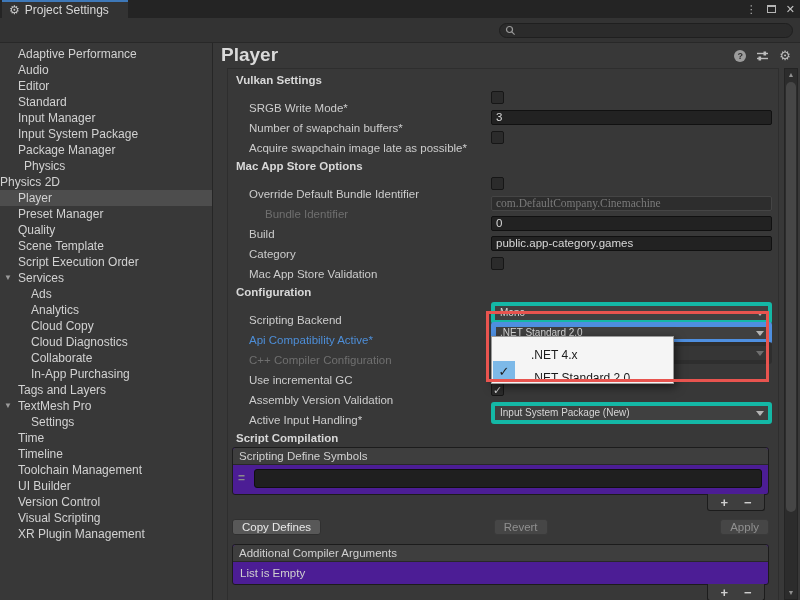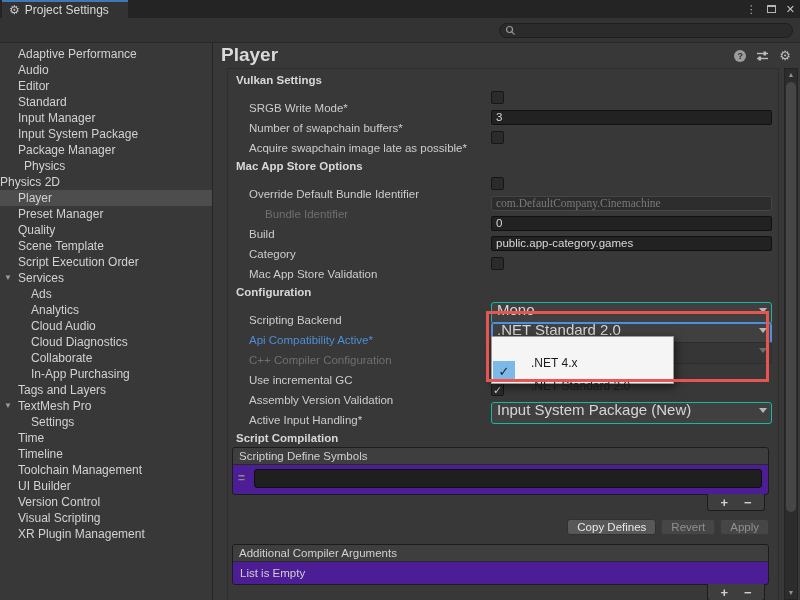--- a/index.html
+++ b/index.html
@@ -50,21 +50,21 @@
   .lab{position:absolute;left:21px;top:14px;font-size:11.5px;color:#cccccc;white-space:nowrap;}
   .lab.dis{color:#6f6f6f;}
   .lab.blue{color:#4d8ed8;}
   .checkbox{position:absolute;left:263px;top:3px;width:13px;height:13px;background:#2b2b2b;
     border:1px solid #161616;border-radius:2px;color:#d8d8d8;font-size:11px;line-height:12px;text-align:center;}
   .tf{position:absolute;left:263px;top:2px;width:281px;height:15px;background:#222222;
     border:1px solid #111111;border-radius:2px;font-size:11.5px;color:#d8d8d8;line-height:13px;
     padding-left:4px;white-space:nowrap;overflow:hidden;}
   .tf.dis{background:#2d2d2d;border-color:#454545;color:#7a7a7a;font-family:Liberation Serif, serif;}
   .dd{position:absolute;left:263px;top:2px;width:281px;height:22px;background:#404040;
-    border:1px solid #14b8a6;border-radius:3px;font-size:15px;color:#d6d6d6;line-height:14px;
+    border:4px solid #14b8a6;border-radius:3px;font-size:10px;color:#d6d6d6;line-height:14px;
     padding-left:5px;white-space:nowrap;}
   .dd.focus{border-color:#4e8fe0;box-shadow:inset 0 0 0 1px #4e8fe0;}
   .dd.dis{background:#363636;border-color:#2e2e2e;}
   .ddarrow{position:absolute;right:4px;top:5px;width:0;height:0;
     border-left:4px solid transparent;border-right:4px solid transparent;border-top:5px solid #b5b5b5;}
   .dd.dis .ddarrow{border-top-color:#6e6e6e;}
 
   
   .list-box{margin-left:4px;margin-top:1px;width:537px;border:1px solid #1c1c1c;border-radius:3px;
     background:#4c1d95;position:relative;}
@@ -73,38 +73,38 @@
   .list-body{height:29px;position:relative;}
   .drag-handle{position:absolute;left:5px;top:7px;color:#8a8a8a;font-size:12px;font-weight:bold;line-height:1;}
   .list-input{position:absolute;left:21px;top:4px;right:6px;height:19px;background:#1f1f1f;
     border:1px solid #0f0f0f;border-radius:3px;}
   .list-footer{position:absolute;right:3px;bottom:-17px;width:58px;height:17px;background:#3e3e3e;
     border:1px solid #1c1c1c;border-top:none;border-radius:0 0 3px 3px;
     display:flex;align-items:center;justify-content:center;gap:16px;}
   .pm{color:#cfcfcf;font-size:13px;line-height:13px;font-weight:bold;}
   .empty-row{height:22px;line-height:22px;padding-left:7px;font-size:11.5px;color:#cfcfcf;}
 
-  .btn-row{margin-top:24px;margin-left:4px;width:537px;display:flex;justify-content:flex-end;gap:5px;}
+  .btn-row{margin-top:24px;margin-left:4px;width:537px;display:flex;justify-content:space-between;gap:5px;}
   .ubtn{height:16px;font-size:11.5px;font-family:inherit;background:#585858;color:#e8e8e8;
     border:1px solid #303030;border-radius:3px;padding:0 9px;line-height:13px;}
   .ubtn.dis{background:#464646;color:#909090;border-color:#3a3a3a;}
   .args{margin-top:9px;}
 
   
   .vscroll{position:absolute;right:2px;top:25px;bottom:0;width:14px;background:#2c2c2c;
     border:1px solid #242424;}
   .sb-up{position:absolute;top:1px;left:0;right:0;text-align:center;font-size:7px;color:#8f8f8f;height:10px;line-height:10px;}
   .sb-dn{position:absolute;bottom:1px;left:0;right:0;text-align:center;font-size:7px;color:#8f8f8f;height:10px;line-height:10px;}
   .sb-thumb{position:absolute;left:1px;right:1px;top:13px;height:430px;background:#464646;border-radius:6px;}
 
   
   .api-popup{position:absolute;left:491px;top:336px;width:183px;height:48px;background:#f5f5f5;
     border:1px solid #9a9a9a;box-shadow:2px 3px 9px rgba(0,0,0,.55);z-index:15;}
   .pop-row{height:23px;position:relative;line-height:23px;}
-  .pop-label{position:absolute;left:39px;top:15px;font-size:12px;color:#1a1a1a;white-space:nowrap;}
+  .pop-label{position:absolute;left:39px;top:7px;font-size:12px;color:#1a1a1a;white-space:nowrap;}
   .pop-sq{position:absolute;left:1px;top:1px;bottom:1px;width:22px;background:#7db9e8;
     text-align:center;color:#1e1e1e;font-size:13px;line-height:21px;}
   .red-box{position:absolute;left:486px;top:311px;width:283px;height:71px;
     border:3px solid #e8544f;z-index:20;pointer-events:none;}
 </style>
 </head>
 <body>
 
 <div class="window">
 
@@ -143,21 +143,21 @@
         <div class="side-item" style="padding-left: 24px;"><span>Physics</span></div>
         <div class="side-item" style="padding-left: 0;"><span>Physics 2D</span></div>
         <div class="side-item selected" style="padding-left: 18px;"><span>Player</span></div>
         <div class="side-item" style="padding-left: 18px;"><span>Preset Manager</span></div>
         <div class="side-item" style="padding-left: 18px;"><span>Quality</span></div>
         <div class="side-item" style="padding-left: 18px;"><span>Scene Template</span></div>
         <div class="side-item" style="padding-left: 18px;"><span>Script Execution Order</span></div>
         <div class="side-item" style="padding-left: 18px;"><span class="fold">▼</span><span>Services</span></div>
         <div class="side-item" style="padding-left: 31px;"><span>Ads</span></div>
         <div class="side-item" style="padding-left: 31px;"><span>Analytics</span></div>
-        <div class="side-item" style="padding-left: 31px;"><span>Cloud Audio</span></div>
+        <div class="side-item" style="padding-left: 31px;"><span>Cloud Copy</span></div>
         <div class="side-item" style="padding-left: 31px;"><span>Cloud Diagnostics</span></div>
         <div class="side-item" style="padding-left: 31px;"><span>Collaborate</span></div>
         <div class="side-item" style="padding-left: 31px;"><span>In-App Purchasing</span></div>
         <div class="side-item" style="padding-left: 18px;"><span>Tags and Layers</span></div>
         <div class="side-item" style="padding-left: 18px;"><span class="fold">▼</span><span>TextMesh Pro</span></div>
         <div class="side-item" style="padding-left: 31px;"><span>Settings</span></div>
         <div class="side-item" style="padding-left: 18px;"><span>Time</span></div>
         <div class="side-item" style="padding-left: 18px;"><span>Timeline</span></div>
         <div class="side-item" style="padding-left: 18px;"><span>Toolchain Management</span></div>
         <div class="side-item" style="padding-left: 18px;"><span>UI Builder</span></div>

